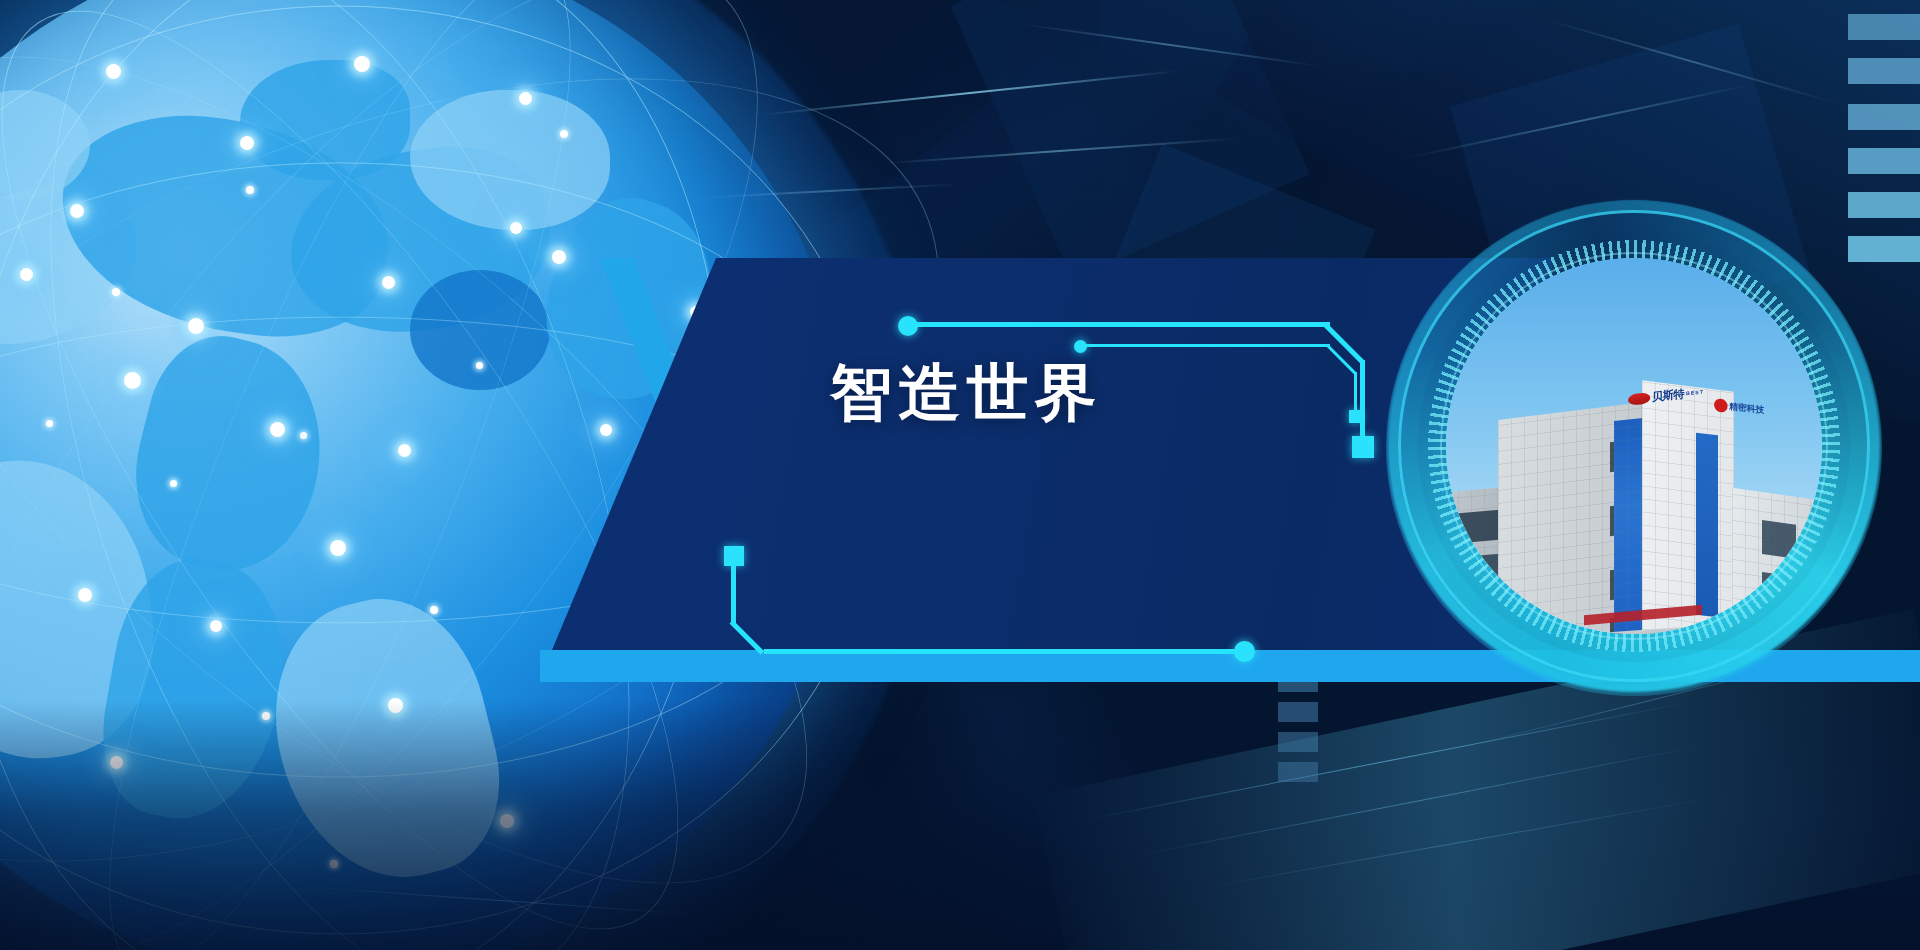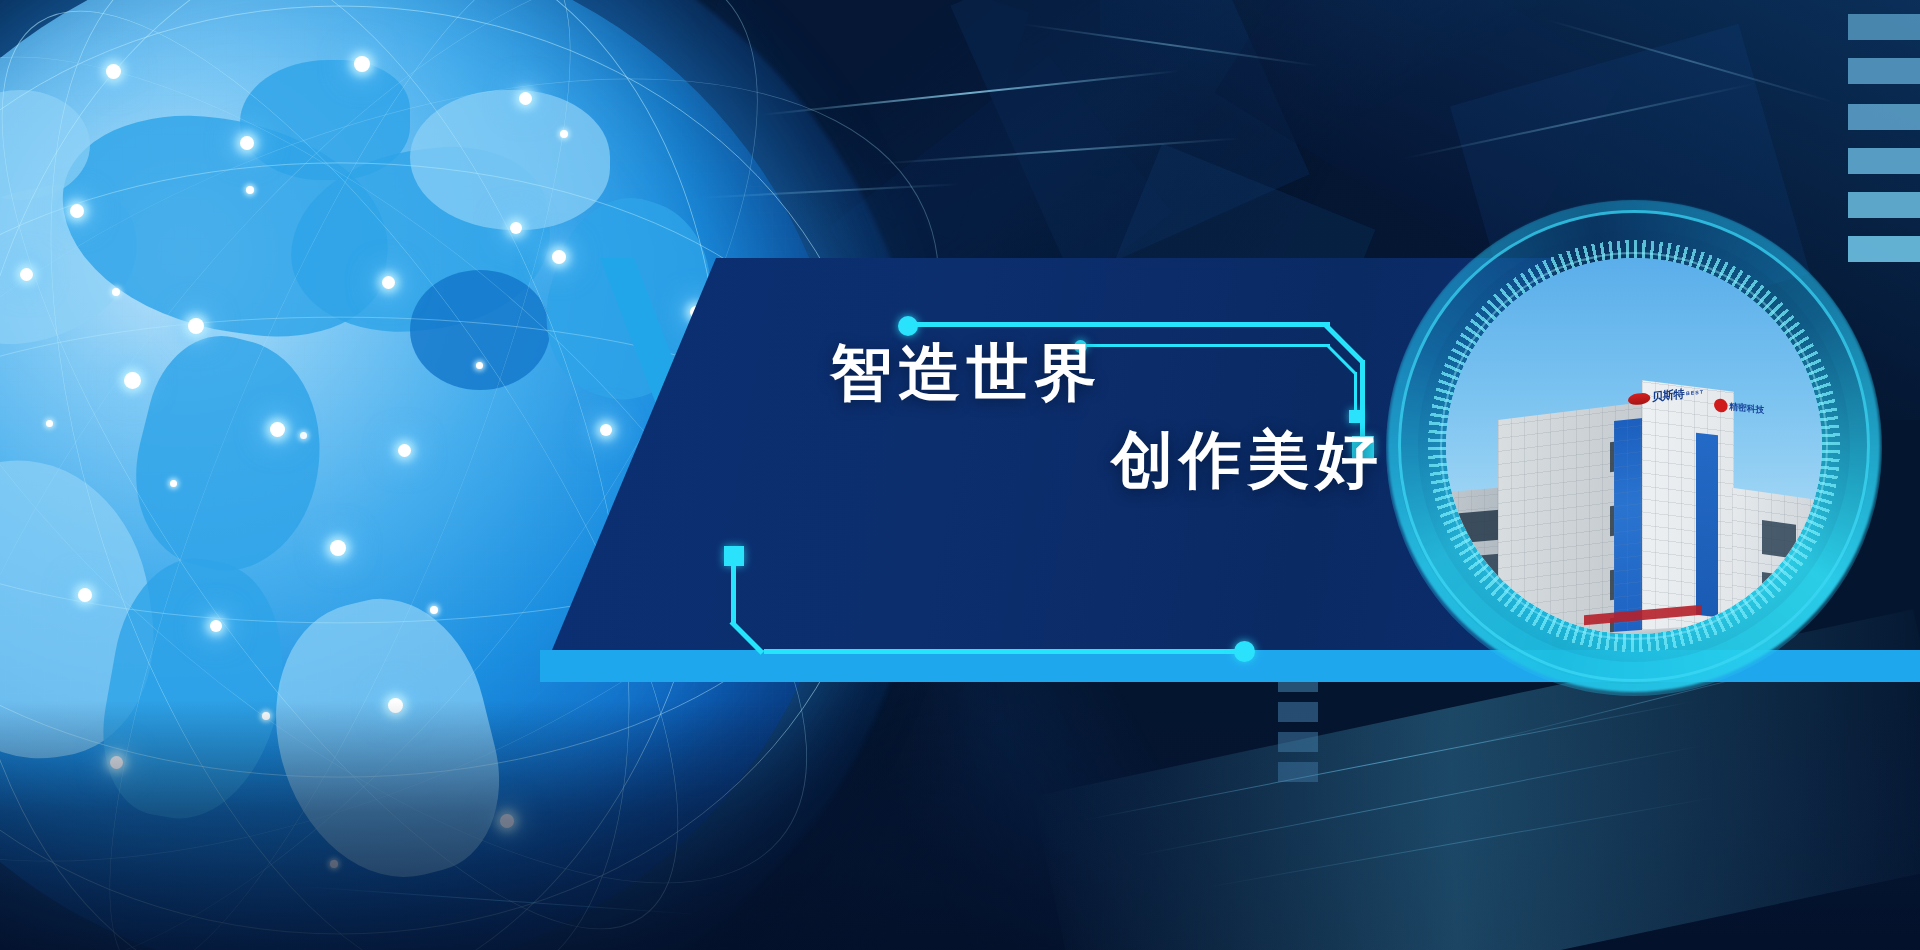--- a/index.html
+++ b/index.html
@@ -76,21 +76,21 @@
   }
 
   
   .circ{ position:absolute; }
   .c-line{ position:absolute; background:#25e4fb; }
   .c-dot{ position:absolute; border-radius:50%; background:#2ae2fb; box-shadow:0 0 8px rgba(42,226,251,.8); }
   .c-sq{ position:absolute; background:#2ae2fb; box-shadow:0 0 8px rgba(42,226,251,.7); }
   .c-diag{ position:absolute; background:#25e4fb; transform-origin:top left; }
 
   
-  .title-block{ position:absolute; left:830px; top:341px; width:700px;font-family:Liberation Mono, monospace; }
+  .title-block{ position:absolute; left:830px; top:356px; width:700px; }
   .t-line{ color:#fff; font-weight:bold; letter-spacing:.10em; line-height:1.18;
     text-shadow:0 3px 14px rgba(2,14,40,.55); }
   .t1{ font-size:62px; }
   .t2{ font-size:62px; text-align:right; padding-right:146px; margin-top:14px; }
   .subtitle{ position:absolute; left:830px; top:556px; width:700px; text-align:center;
     color:#fff; font-size:27px; font-weight:bold; letter-spacing:.065em;
     text-shadow:0 2px 8px rgba(2,14,40,.5); }
 
   
   .medallion{ position:absolute; left:1388px; top:200px; width:492px; height:492px; }
@@ -304,21 +304,20 @@
   <div class="circ">
     <div class="c-sq" style="left:724px;top:546px;width:20px;height:20px"></div>
     <div class="c-line" style="left:731px;top:562px;width:5px;height:62px"></div>
     <div class="c-diag" style="left:733px;top:620px;width:44px;height:5px;transform:rotate(45deg)"></div>
     <div class="c-line" style="left:764px;top:649px;width:478px;height:5px"></div>
     <div class="c-dot" style="left:1234px;top:641px;width:21px;height:21px"></div>
   </div>
 
   <div class="title-block">
     <div class="t-line t1">智造世界</div>
-    <div class="t-line t2">创作美好</div>
   </div>
 
   <div class="medallion">
     <div class="ring-outer"></div>
     <div class="ring-ticks"></div>
     <div class="ring-thin"></div>
     <div class="ring-hole"></div>
     <div class="photo">
       <div class="sky"></div>
 

